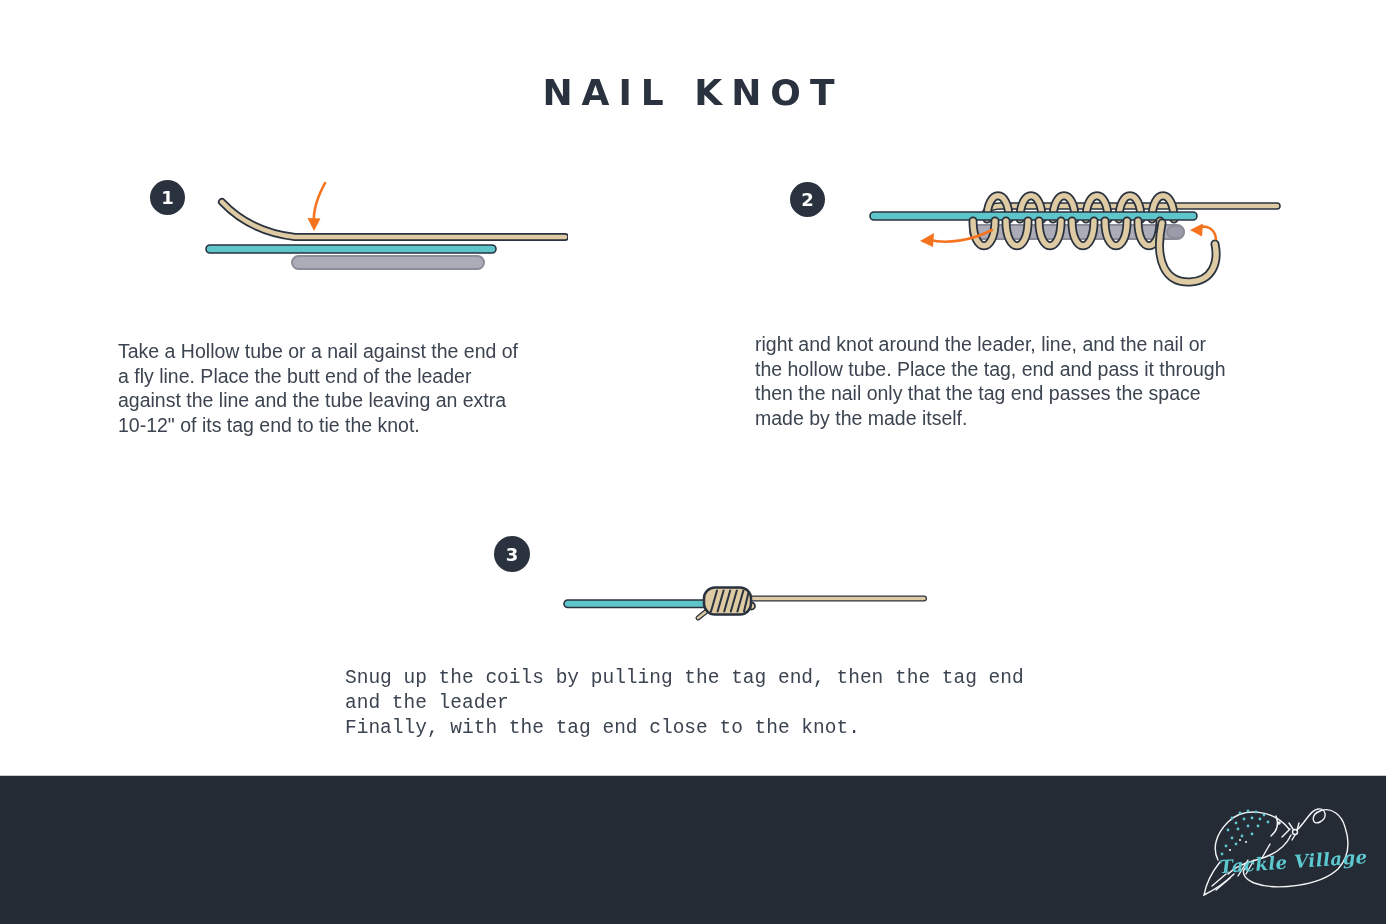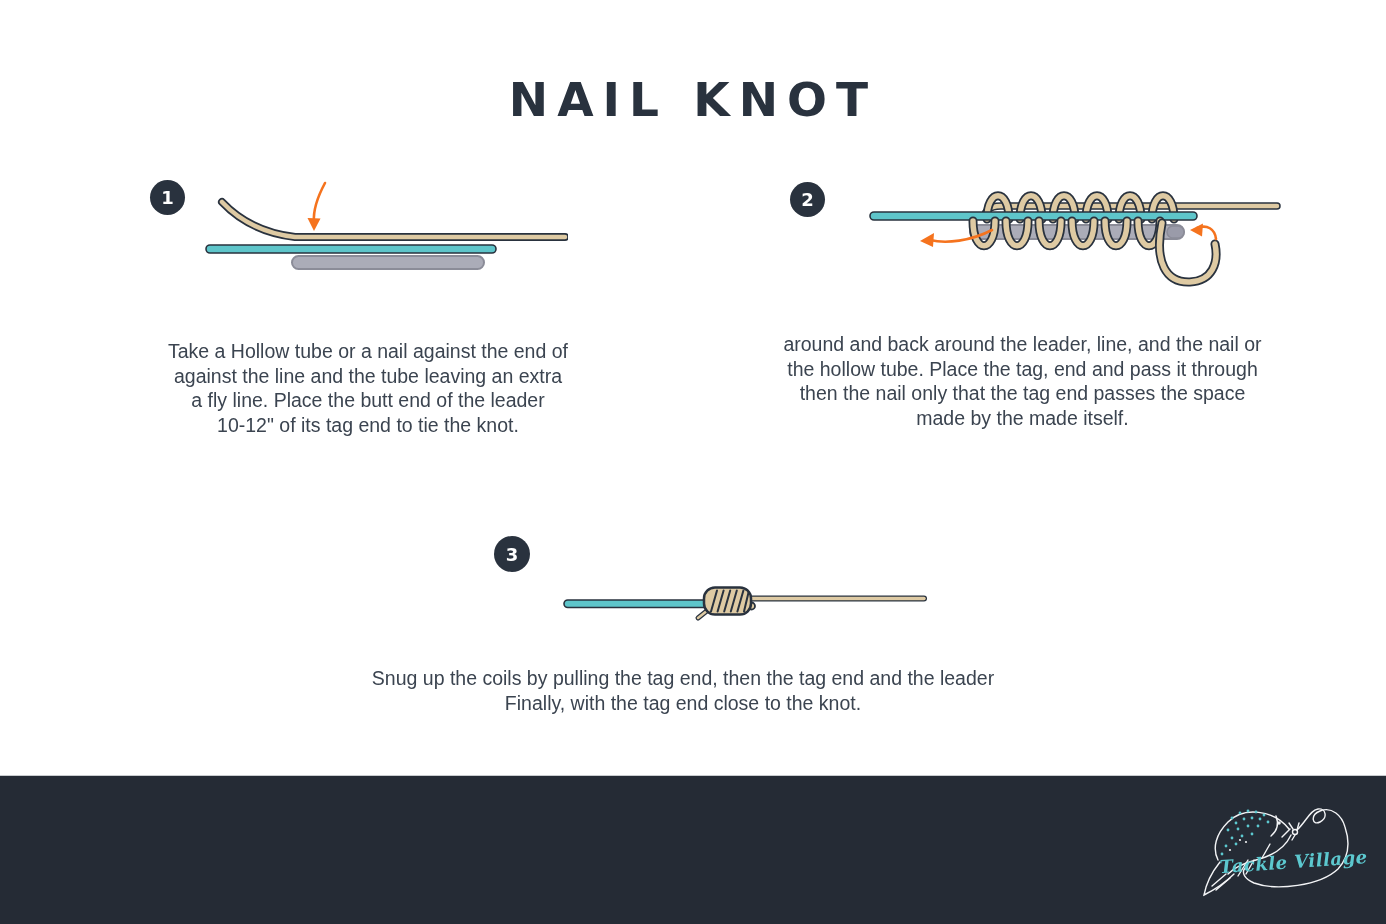--- a/index.html
+++ b/index.html
@@ -1,38 +1,38 @@
 <!DOCTYPE html>
 <html style="--ink: #29323e; --text: #3b4450; --teal: #5ec5ca; --tan: #decaa3; --tube-gray: #abacb8; --tube-gray-dark: #8b8c98; --orange: #f5731e; --footer-bg: #252b35; --logo-teal: #5cc8cf; --background: #ffffff;"><head>
 <meta charset="utf-8">
 <style>
   html,body{margin:0;padding:0;background:#fff;}
   .page{position:relative;width:1386px;height:924px;background:var(--background,#fff);overflow:hidden;
         font-family:"Liberation Sans",sans-serif;}
 
   .page-title{position:absolute;top:72px;left:0;width:100%;margin:0;text-align:center;
-    font-family:"DejaVu Sans",sans-serif;font-weight:bold;font-size:47px;letter-spacing:9px;
+    font-family:"DejaVu Sans",sans-serif;font-weight:bold;font-size:36px;letter-spacing:9px;
     color:var(--ink);}
 
   .badge{position:absolute;width:35px;height:35px;border-radius:50%;background:var(--ink);
     display:flex;align-items:center;justify-content:center;color:#fff;
     font-family:"DejaVu Sans",sans-serif;font-weight:bold;font-size:18px;}
   #badge1{left:150px;top:180px;}
   #badge2{left:790px;top:182px;}
   #badge3{left:494px;top:536px;width:36px;height:36px;}
 
   .illus{position:absolute;}
   #illus1{left:203px;top:176px;}
   #illus2{left:815px;top:178px;}
   #illus3{left:558px;top:583px;}
 
-  .caption{position:absolute;text-align:center;color:var(--text);font-size:19.5px;}
+  .caption{position:absolute;text-align:left;color:var(--text);font-size:19.5px;}
   #cap1{left:118px;top:339px;width:500px;line-height:24.6px;}
   #cap2{left:755px;top:332px;width:535px;line-height:24.7px;}
-  #cap3{left:323px;top:666px;width:720px;line-height:25.2px;}
+  #cap3{left:345px;top:666px;width:720px;line-height:25.2px;font-family:Liberation Mono, monospace;}
 
   
   .rope-o{stroke:var(--ink);fill:none;stroke-linecap:round;}
   .rope-i{stroke:var(--tan);fill:none;stroke-linecap:round;}
   .teal-line{fill:var(--teal);stroke:var(--ink);stroke-width:1.6;}
   .tube{fill:var(--tube-gray);stroke:var(--tube-gray-dark);stroke-width:2;}
   .tube-cap{fill:#9a9ba9;stroke:var(--tube-gray-dark);stroke-width:1.5;}
   .knot-band{fill:var(--tan);stroke:var(--ink);stroke-width:2.5;}
   .knot-hatch{stroke:var(--ink);stroke-width:2;stroke-linecap:round;}
   .arrow{stroke:var(--orange);fill:none;stroke-width:2.6;stroke-linecap:round;}
@@ -64,22 +64,22 @@
     </g>
     <rect class="teal-line" x="3" y="69" width="290" height="8" rx="4"></rect>
     <rect class="tube" x="89" y="80" width="192" height="13" rx="6.5"></rect>
     <g>
       <path class="arrow" d="M122 7 C115 20 110 34 111 46"></path>
       <polygon class="arrow-head" points="104.5,42 111,55 117.5,42.5"></polygon>
     </g>
   </svg>
   <div class="caption" id="cap1">
     <div>Take a Hollow tube or a nail against the end of</div>
+    <div>a fly line. Place the butt end of the leader</div>
     <div>against the line and the tube leaving an extra</div>
-    <div>a fly line. Place the butt end of the leader</div>
     <div>10-12" of its tag end to tie the knot.</div>
   </div>
 
   <div class="badge" id="badge2">
     <span>2</span>
   </div>
   <svg class="illus" id="illus2" width="475" height="115" viewBox="0 0 475 115">
     <g>
       <path class="rope-o" stroke-width="7.5" d="M462 28 L186 28 C173 28 167 35 172 41"></path>
       <path class="rope-i" stroke-width="4.5" d="M462 28 L186 28 C173 28 167 35 172 41"></path>
@@ -122,21 +122,21 @@
     <g>
       <path class="arrow" d="M401 61 C400 51 392 46 382 50"></path>
       <polygon class="arrow-head" points="388,45.5 375,52 387,58.5"></polygon>
     </g>
     <g>
       <path class="arrow" d="M177 52 C156 63 131 66 115 62"></path>
       <polygon class="arrow-head" points="119,55 105,63 118,69"></polygon>
     </g>
   </svg>
   <div class="caption" id="cap2">
-    <div>around and back around the leader, line, and the nail or</div>
+    <div>right and knot around the leader, line, and the nail or</div>
     <div>the hollow tube. Place the tag, end and pass it through</div>
     <div>then the nail only that the tag end passes the space</div>
     <div>made by the made itself.</div>
   </div>
 
   <div class="badge" id="badge3">
     <span>3</span>
   </div>
   <svg class="illus" id="illus3" width="370" height="42" viewBox="0 0 370 42">
     <g>

